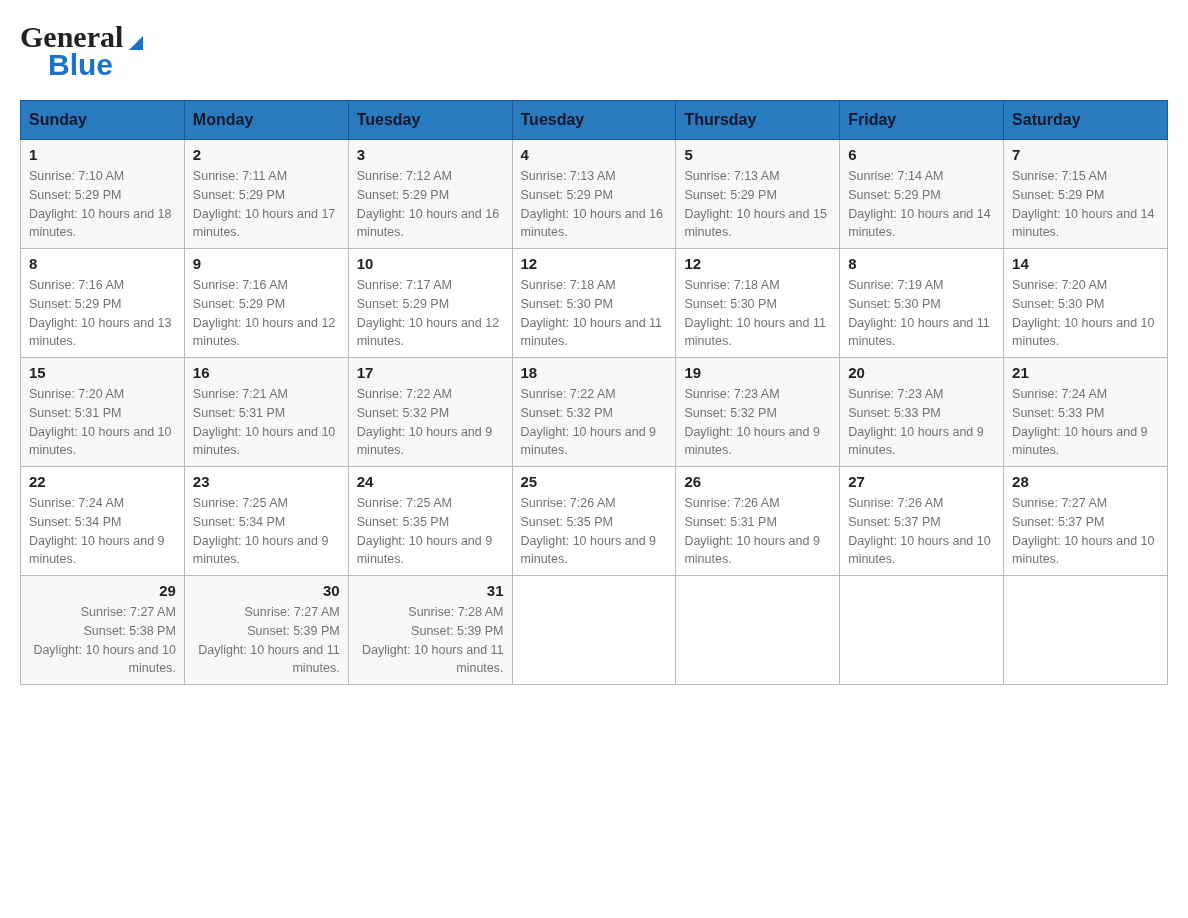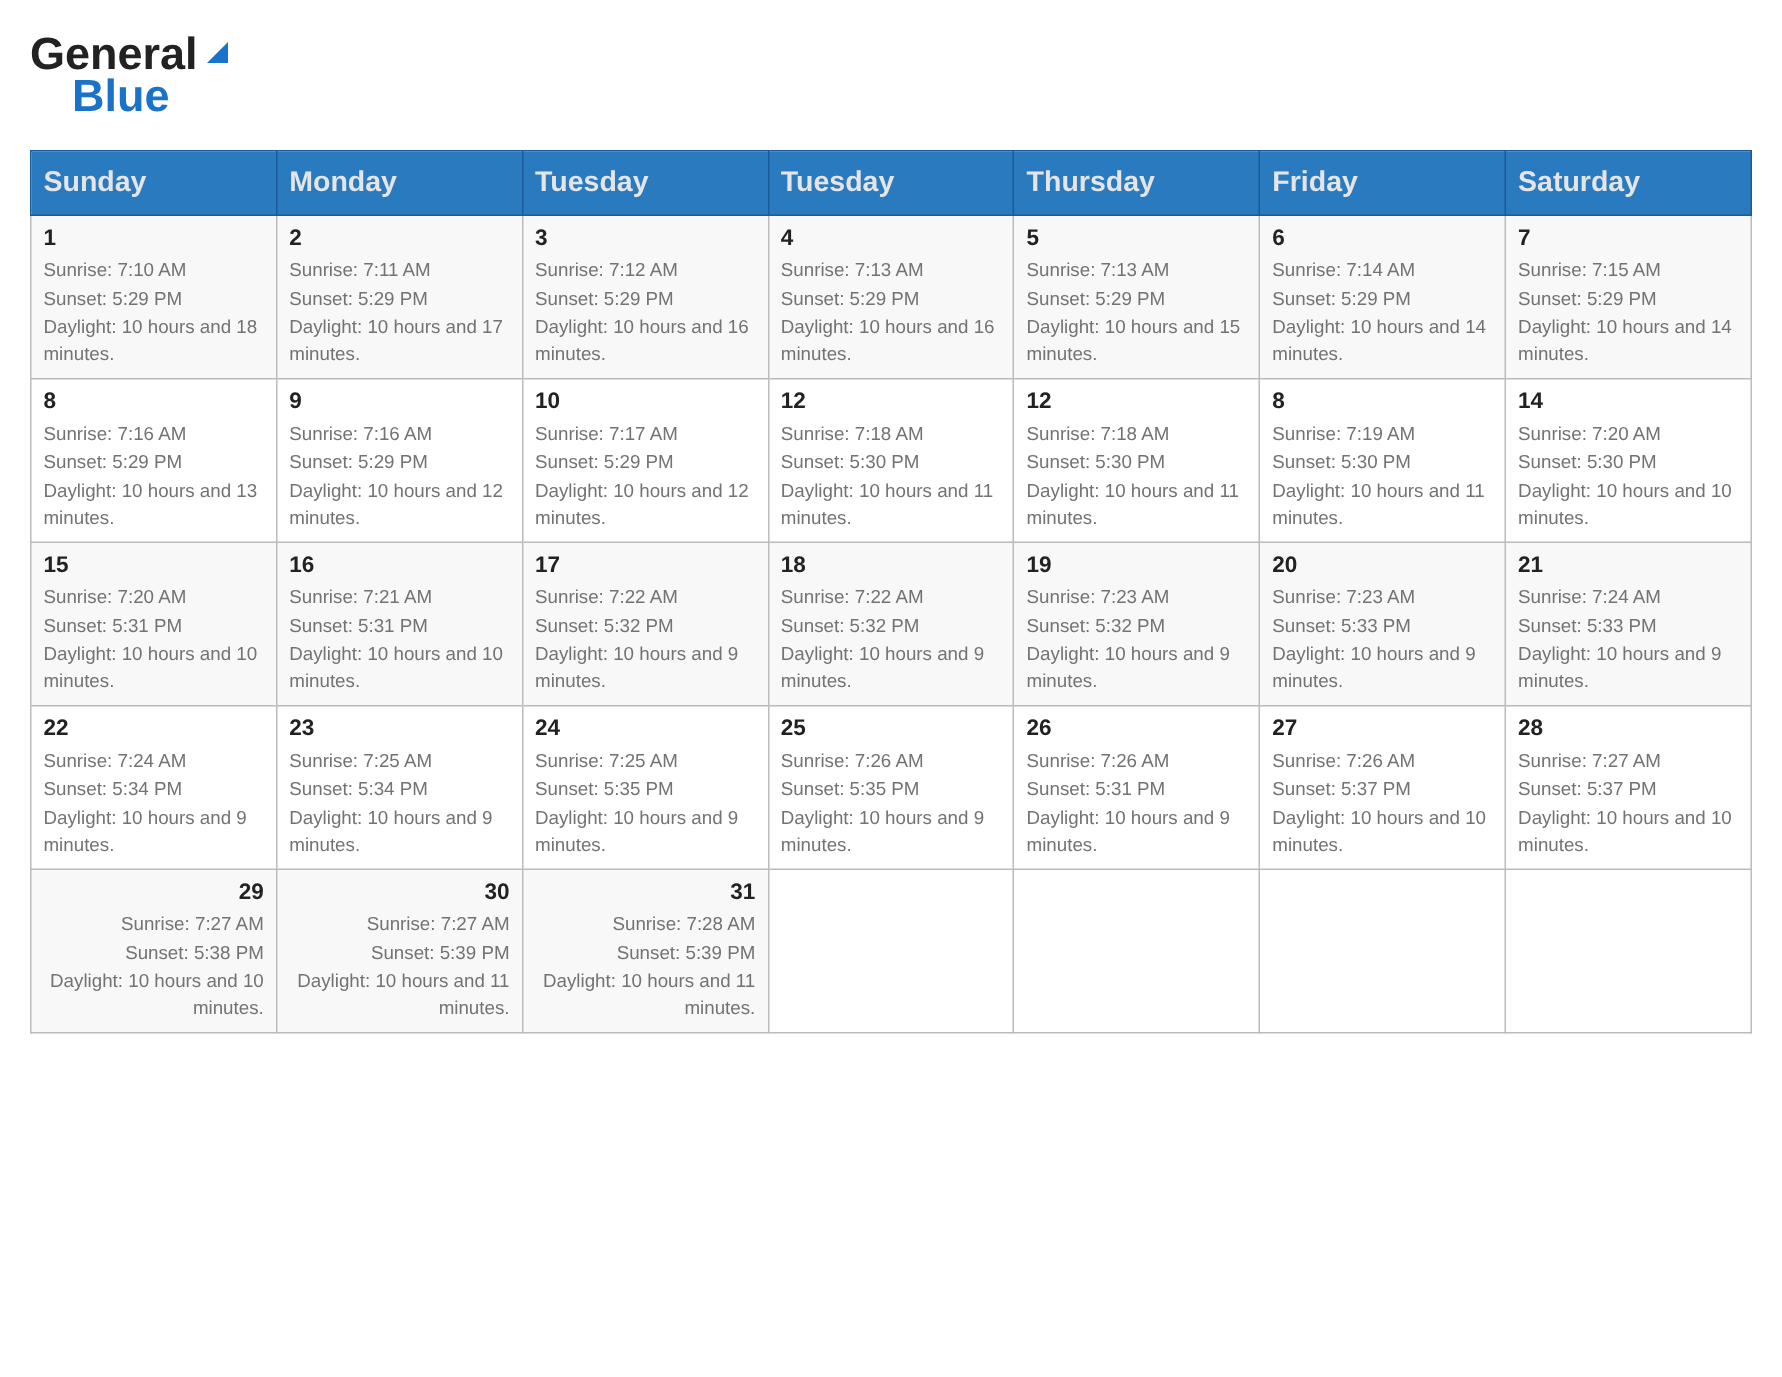--- a/index.html
+++ b/index.html
@@ -35,22 +35,22 @@
       color: #444;
       margin-top: 4px;
     }
     .calendar {
       width: 100%;
       border-collapse: collapse;
       border: 1px solid #999;
     }
     .calendar th {
       background-color: #2a7abf;
-      color: #e5e5e5;
-      font-size: 19px;
+      color: #0f172a;
+      font-size: 16px;
       font-weight: bold;
       padding: 10px 8px;
       text-align: left;
       border: 1px solid #1a5a9a;
     }
     .calendar td {
       vertical-align: top;
       border: 1px solid #bbb;
       padding: 6px 8px;
       width: 14.28%;
@@ -79,21 +79,21 @@
     
     .row-odd td { background: #fff; }
     .row-even td { background: #f5f5f5; }
     .last-row td { background: #fff; text-align: right; }
   </style>
 </head>
 <body>
 
 <div class="header">
   <div class="logo">
-    <div style="display:flex;align-items:center;">
+    <div style="display:flex;align-items:flex-end;font-family:Liberation Serif, serif;">
       <span style="font-size:30px;font-weight:bold;color:#222;">General</span>
       <svg width="22" height="22" viewBox="0 0 22 22" style="margin-left:2px;margin-top:-4px;">
         <polygon points="4,18 18,18 18,4" fill="#1a73c8"></polygon>
       </svg>
     </div>
     <span style="font-size:30px;font-weight:bold;color:#1a73c8;margin-top:-6px;margin-left:28px;">Blue</span>
   </div>
   <div class="title-area">
     <div class="month-title"></div>
     <div class="location"></div>

